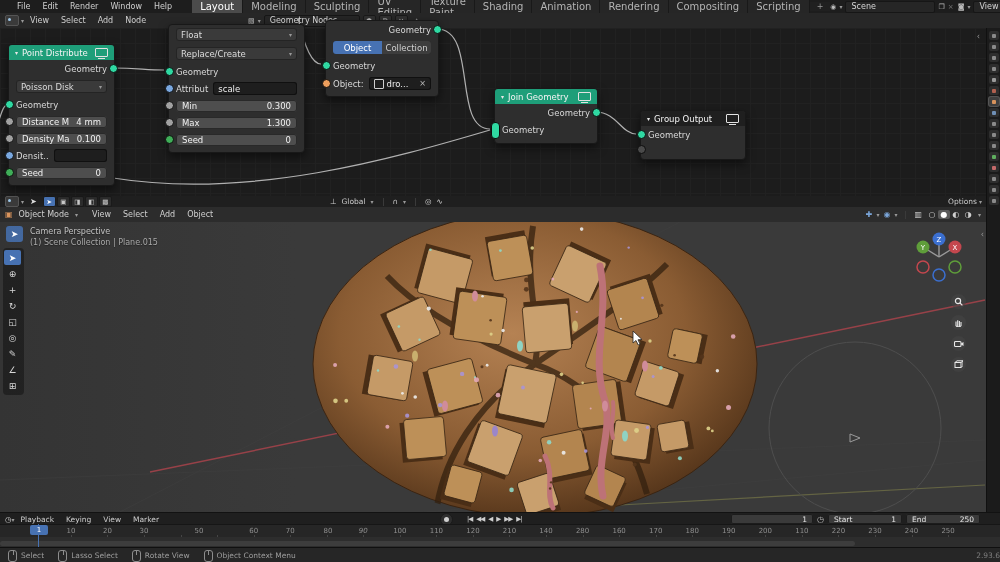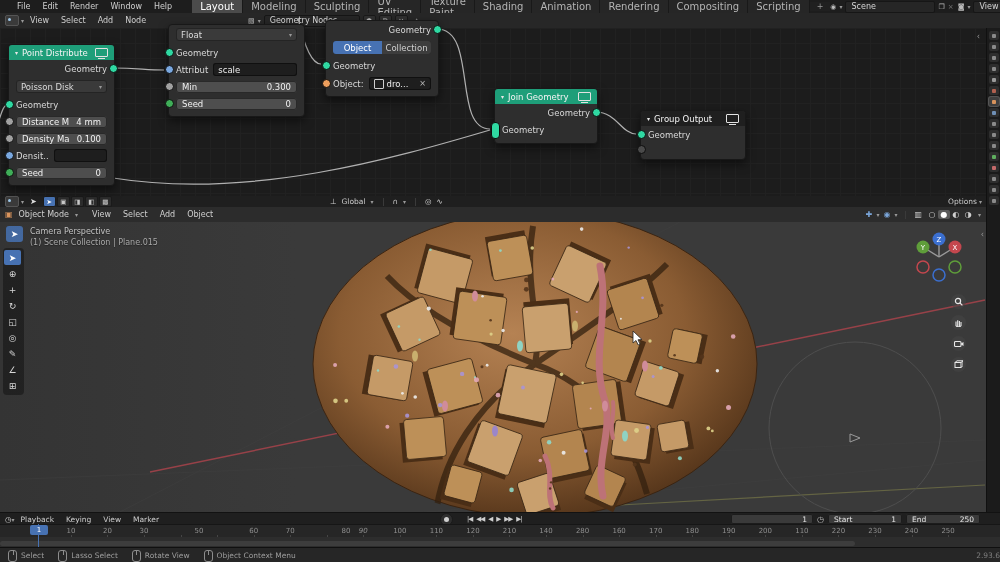--- a/index.html
+++ b/index.html
@@ -233,36 +233,49 @@
     </div>
   </div>
 
   <div class="node" style="left:168px;top:-4px;width:135px;">
     <div class="nrow dd">
         <span class="w-dd">
       <span>Float</span>
       <span class="chev">▾</span>
         </span>
       </div>
+    <div class="nrow dd">
+        <span class="w-dd">
+      <span>Replace/Create</span>
+      <span class="chev">▾</span>
+        </span>
+      </div>
     <div class="nrow">
       <span class="sock l s-geo"></span>
       <span>Geometry</span>
     </div>
     <div class="nrow">
       <span class="sock l s-str"></span>
       <span class="row-label">Attribut</span>
       <span class="w-field">
         <span>scale</span>
       </span>
     </div>
     <div class="nrow">
       <span class="sock l s-flt"></span>
       <span class="w-slider">
         <span>Min</span>
         <span>0.300</span>
+      </span>
+    </div>
+    <div class="nrow">
+      <span class="sock l s-flt"></span>
+      <span class="w-slider">
+        <span>Max</span>
+        <span>1.300</span>
       </span>
     </div>
     <div class="nrow" style="margin-bottom:4px">
       <span class="sock l s-int"></span>
       <span class="w-slider">
         <span>Seed</span>
         <span>0</span>
       </span>
     </div>
   </div>
@@ -744,21 +757,21 @@
     <span class="tl-tick" style="left: 143.995px;">30</span>
     <span style="position: absolute; top: 10px; width: 1px; height: 3px; background: rgb(69, 69, 69); left: 143.995px;"></span>
     <span class="tl-tick" style="left: 180.545px; margin-top: 12px;">40</span>
     <span style="position: absolute; top: 10px; width: 1px; height: 3px; background: rgb(69, 69, 69); left: 180.545px;"></span>
     <span class="tl-tick" style="left: 199px; text-align: right;">50</span>
     <span style="position: absolute; top: 10px; width: 1px; height: 3px; background: rgb(69, 69, 69); left: 217.095px;"></span>
     <span class="tl-tick" style="left: 253.645px;">60</span>
     <span style="position: absolute; top: 10px; width: 1px; height: 3px; background: rgb(69, 69, 69); left: 253.645px;"></span>
     <span class="tl-tick" style="left: 290.195px;">70</span>
     <span style="position: absolute; top: 10px; width: 1px; height: 3px; background: rgb(69, 69, 69); left: 290.195px;"></span>
-    <span class="tl-tick" style="left: 346px;">80</span>
+    <span class="tl-tick" style="left: 328px;">80</span>
     <span style="position: absolute; top: 10px; width: 1px; height: 3px; background: rgb(69, 69, 69); left: 326.745px;"></span>
     <span class="tl-tick" style="left: 363.295px; font-style: italic;">90</span>
     <span style="position: absolute; top: 10px; width: 1px; height: 3px; background: rgb(69, 69, 69); left: 363.295px;"></span>
     <span class="tl-tick" style="left: 399.845px;">100</span>
     <span style="position: absolute; top: 10px; width: 1px; height: 3px; background: rgb(69, 69, 69); left: 399.845px;"></span>
     <span class="tl-tick" style="left: 436.395px;">110</span>
     <span style="position: absolute; top: 10px; width: 1px; height: 3px; background: rgb(69, 69, 69); left: 436.395px;"></span>
     <span class="tl-tick" style="left: 472.945px;">120</span>
     <span style="position: absolute; top: 10px; width: 1px; height: 3px; background: rgb(69, 69, 69); left: 472.945px;"></span>
     <span class="tl-tick" style="left: 509.495px;">210</span>

